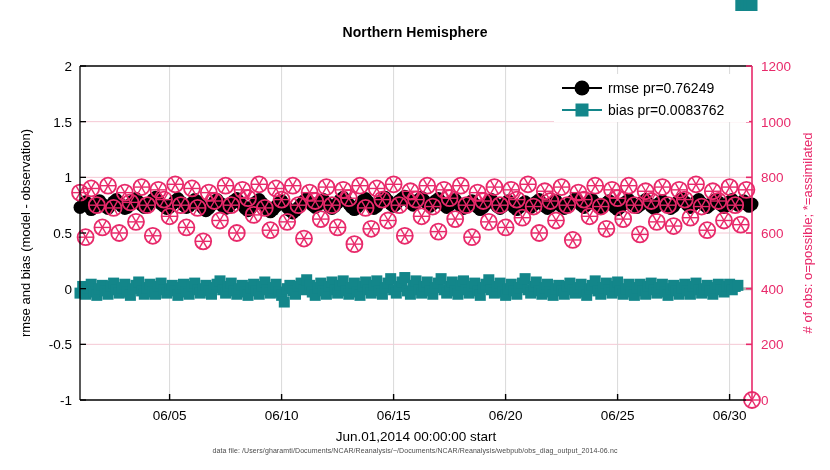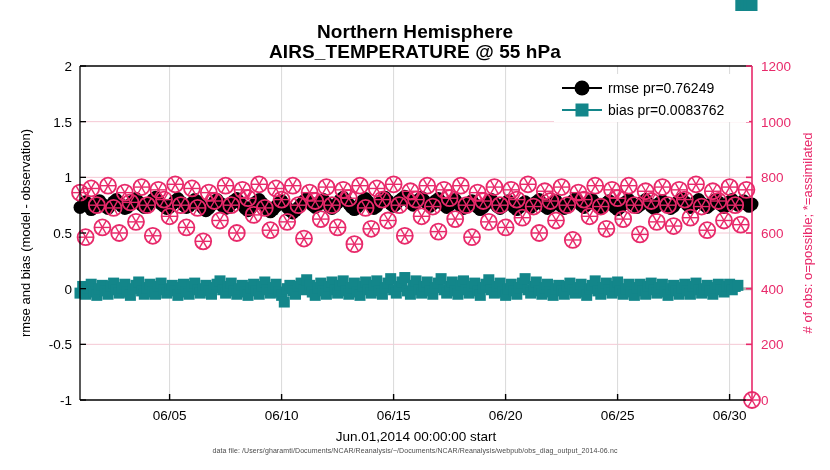--- a/index.html
+++ b/index.html
@@ -17,21 +17,21 @@
   }
   .title-block {
     position: absolute;
     left: 0;
     top: 22px;
     width: 830px;
     text-align: center;
     pointer-events: none;
   }
   .title-line {
-    font-size: 19px;
+    font-size: 14px;
     font-weight: bold;
     color: #000000;
     line-height: 20px;
     letter-spacing: 0.1px;
   }
   .chart-area {
     position: absolute;
     left: 0;
     top: 0;
     width: 830px;
@@ -85,21 +85,20 @@
     letter-spacing: 0.1px;
   }
 </style>
 </head>
 <body>
 
 <div id="page">
 
   <div class="title-block">
     <div class="title-line">Northern Hemisphere</div>
-    <div class="title-line">AIRS_TEMPERATURE @ 55 hPa</div>
   </div>
 
   <div class="chart-area">
     <svg id="chart-svg" width="830" height="470" viewBox="0 0 830 470">
         <line x1="80" y1="344.3333333333333" x2="752" y2="344.3333333333333" stroke="#f5c8d4" stroke-width="1"></line>
         <line x1="80" y1="288.6666666666667" x2="752" y2="288.6666666666667" stroke="#f5c8d4" stroke-width="1"></line>
         <line x1="80" y1="233" x2="752" y2="233" stroke="#f5c8d4" stroke-width="1"></line>
         <line x1="80" y1="177.33333333333334" x2="752" y2="177.33333333333334" stroke="#f5c8d4" stroke-width="1"></line>
         <line x1="80" y1="121.66666666666663" x2="752" y2="121.66666666666663" stroke="#f5c8d4" stroke-width="1"></line>
         <line x1="169.6" y1="66" x2="169.6" y2="400" stroke="#d9d9d9" stroke-width="1"></line>

